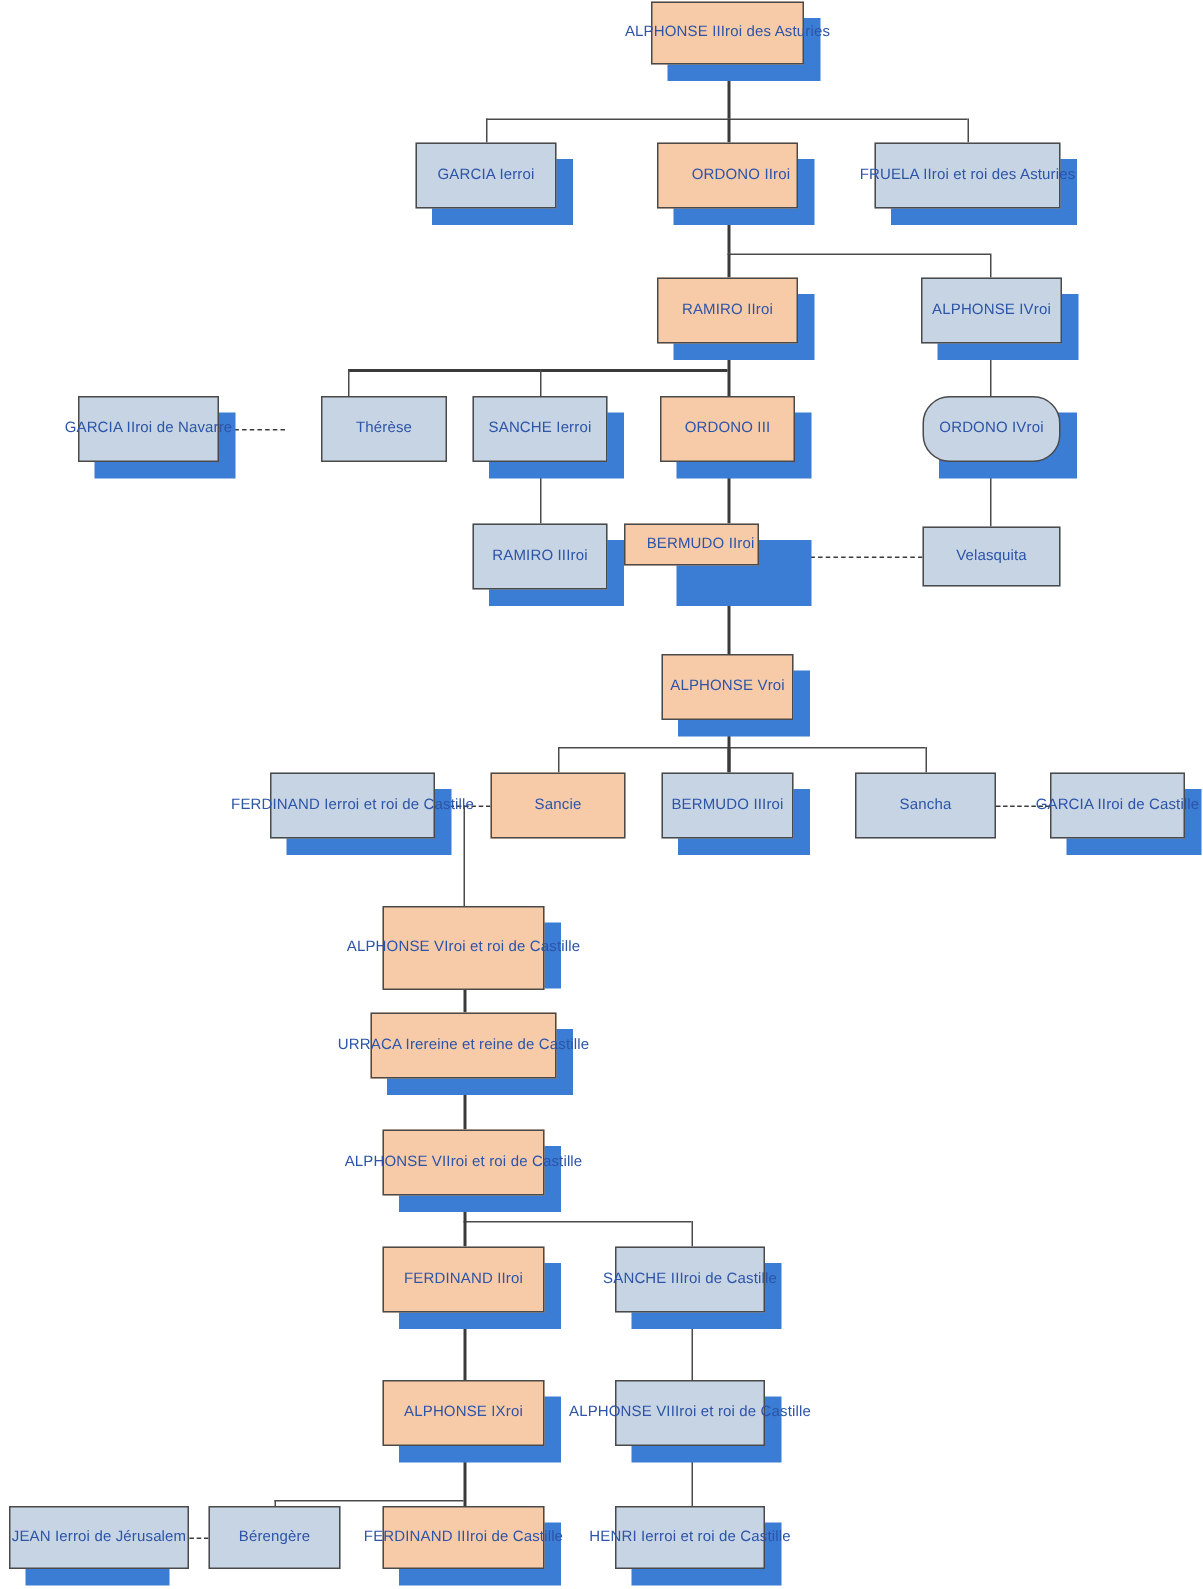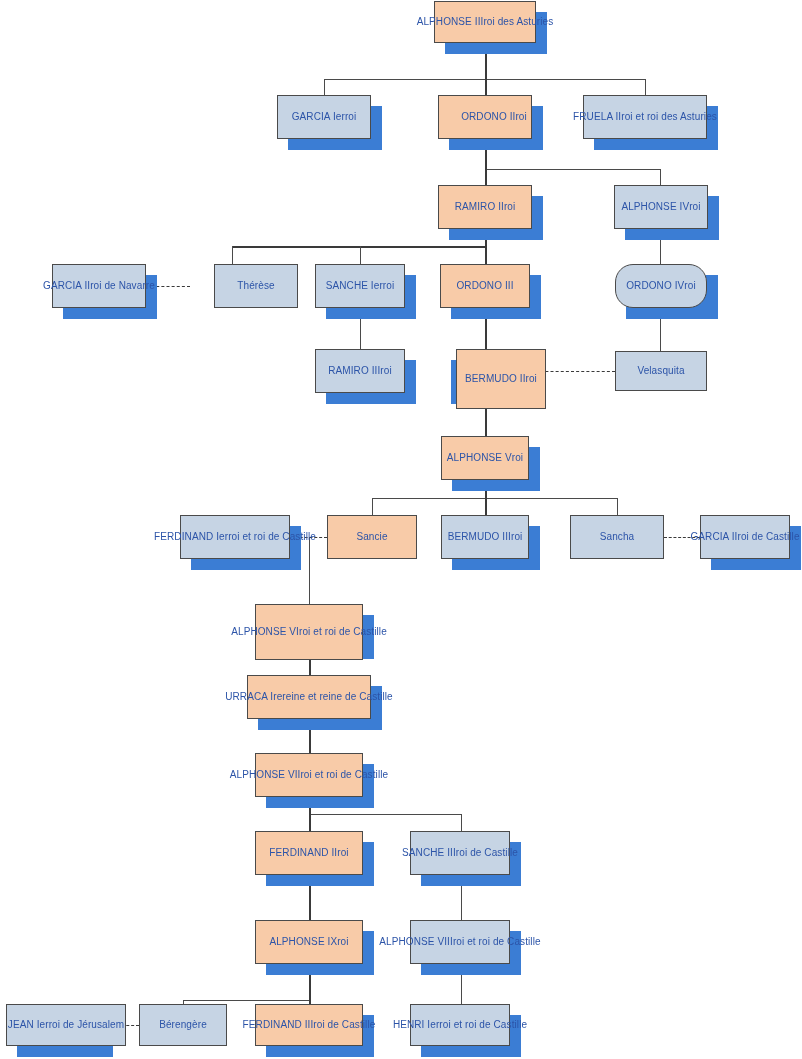--- a/index.html
+++ b/index.html
@@ -156,21 +156,21 @@
       <div class="node blue" style="left: 615px; top: 264px; width: 92px; height: 44px; border-radius: 18px;">
         <span class="t1">ORDONO IV</span>
         <span class="t2">roi</span>
       </div>
       <div class="shadow" style="left: 326px; top: 360px; width: 90px; height: 44px;"></div>
       <div class="node blue" style="left: 315px; top: 349px; width: 90px; height: 44px;">
         <span class="t1">RAMIRO III</span>
         <span class="t2">roi</span>
       </div>
       <div class="shadow" style="left: 451px; top: 360px; width: 90px; height: 44px;"></div>
-      <div class="node peach" style="left: 456px; top: 349px; width: 90px; height: 60px;">
+      <div class="node peach" style="left: 416px; top: 349px; width: 90px; height: 28px; justify-content: flex-end;">
         <span class="t1">BERMUDO II</span>
         <span class="t2">roi</span>
       </div>
       <div class="node blue" style="left: 615px; top: 351px; width: 92px; height: 40px;">
         <span class="t1">Velasquita</span>
       </div>
       <div class="shadow" style="left: 452px; top: 447px; width: 88px; height: 44px;"></div>
       <div class="node peach" style="left: 441px; top: 436px; width: 88px; height: 44px;">
         <span class="t1">ALPHONSE V</span>
         <span class="t2">roi</span>

